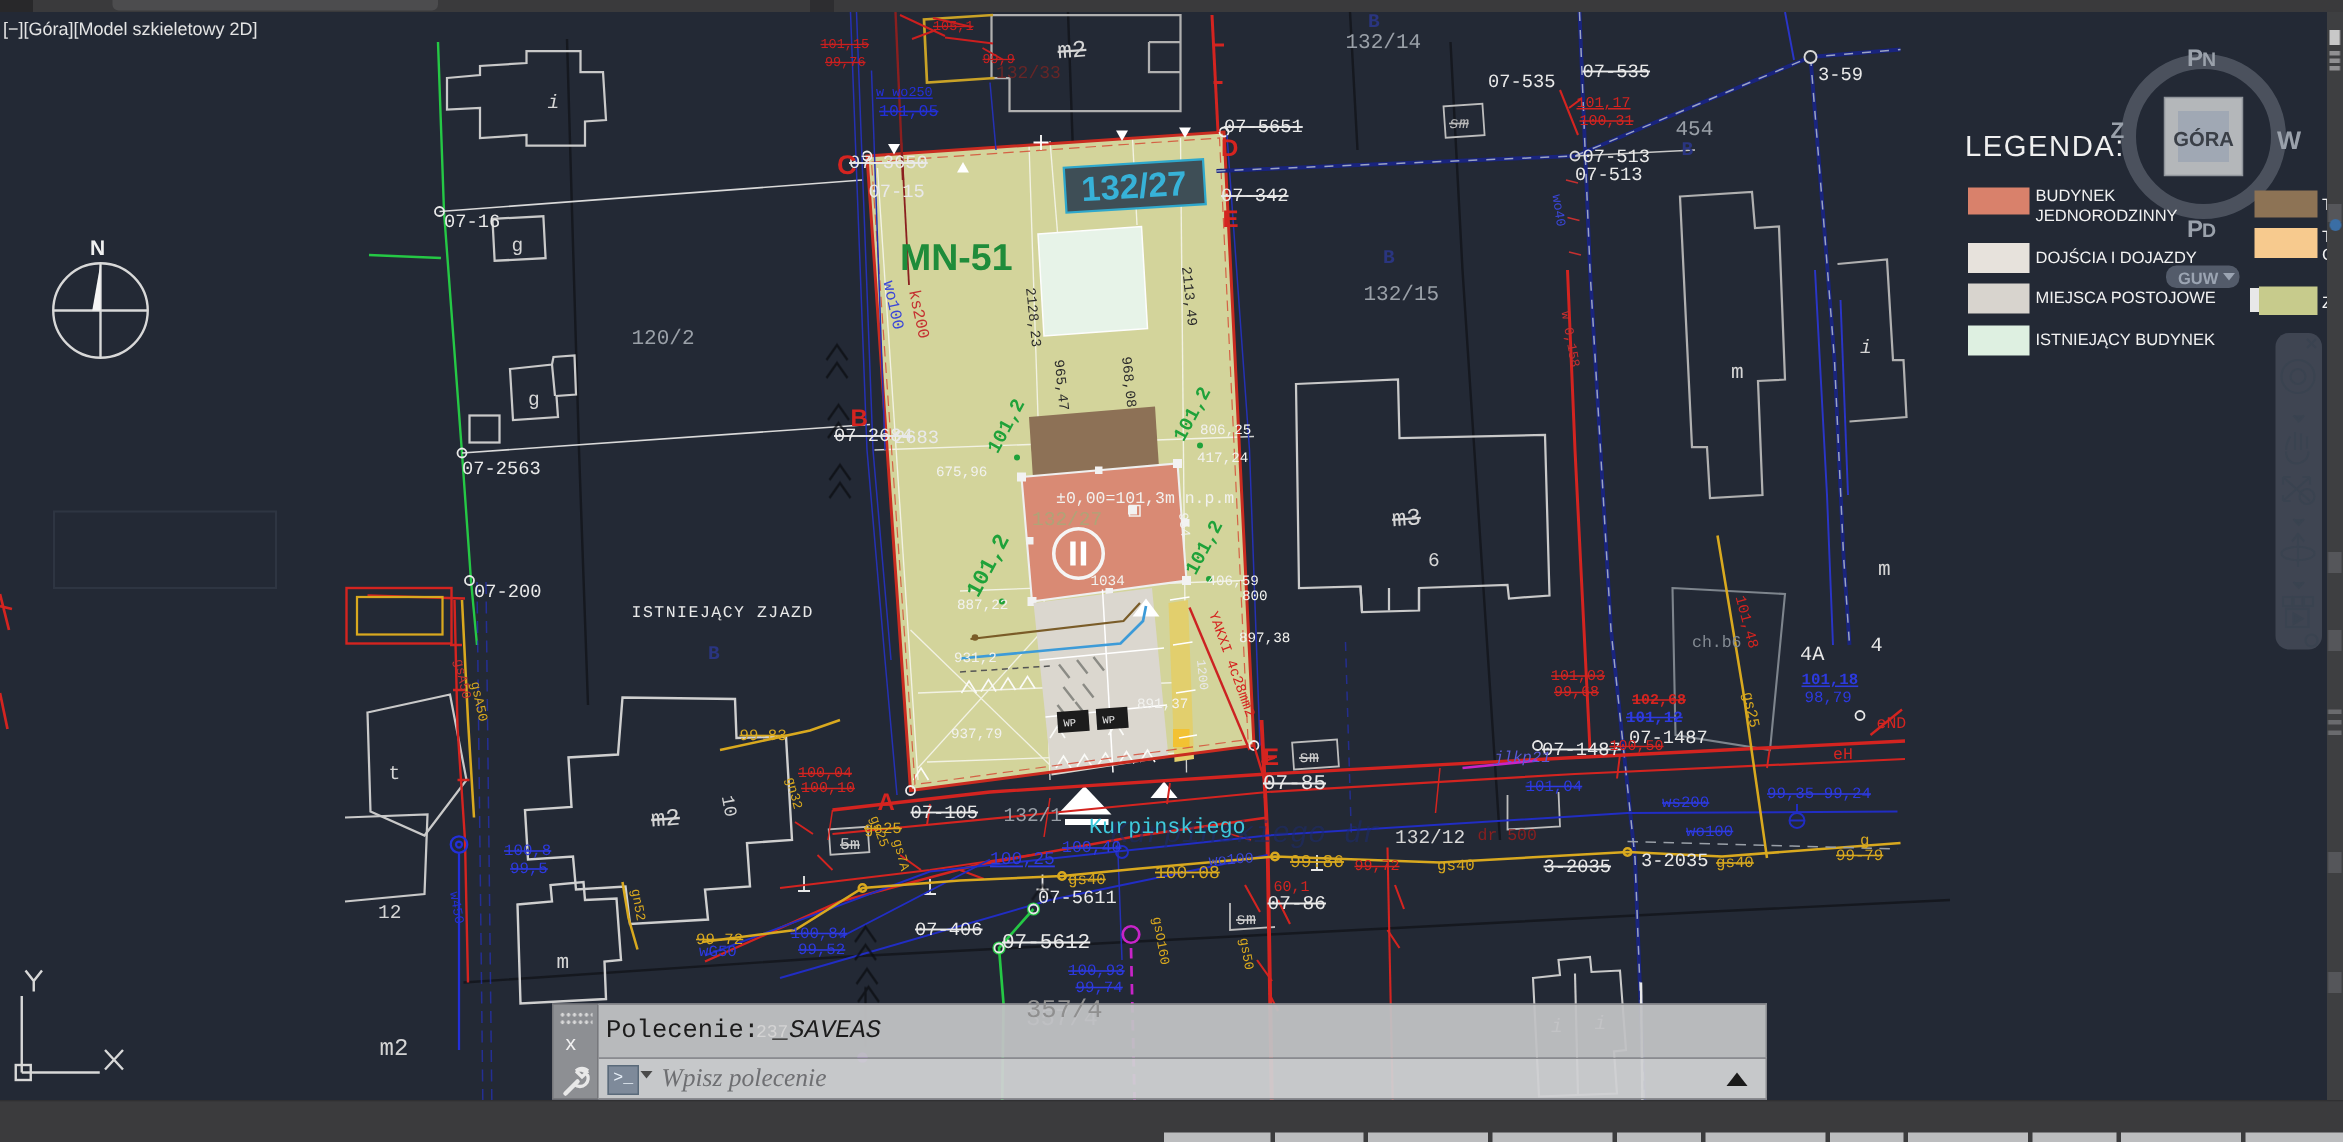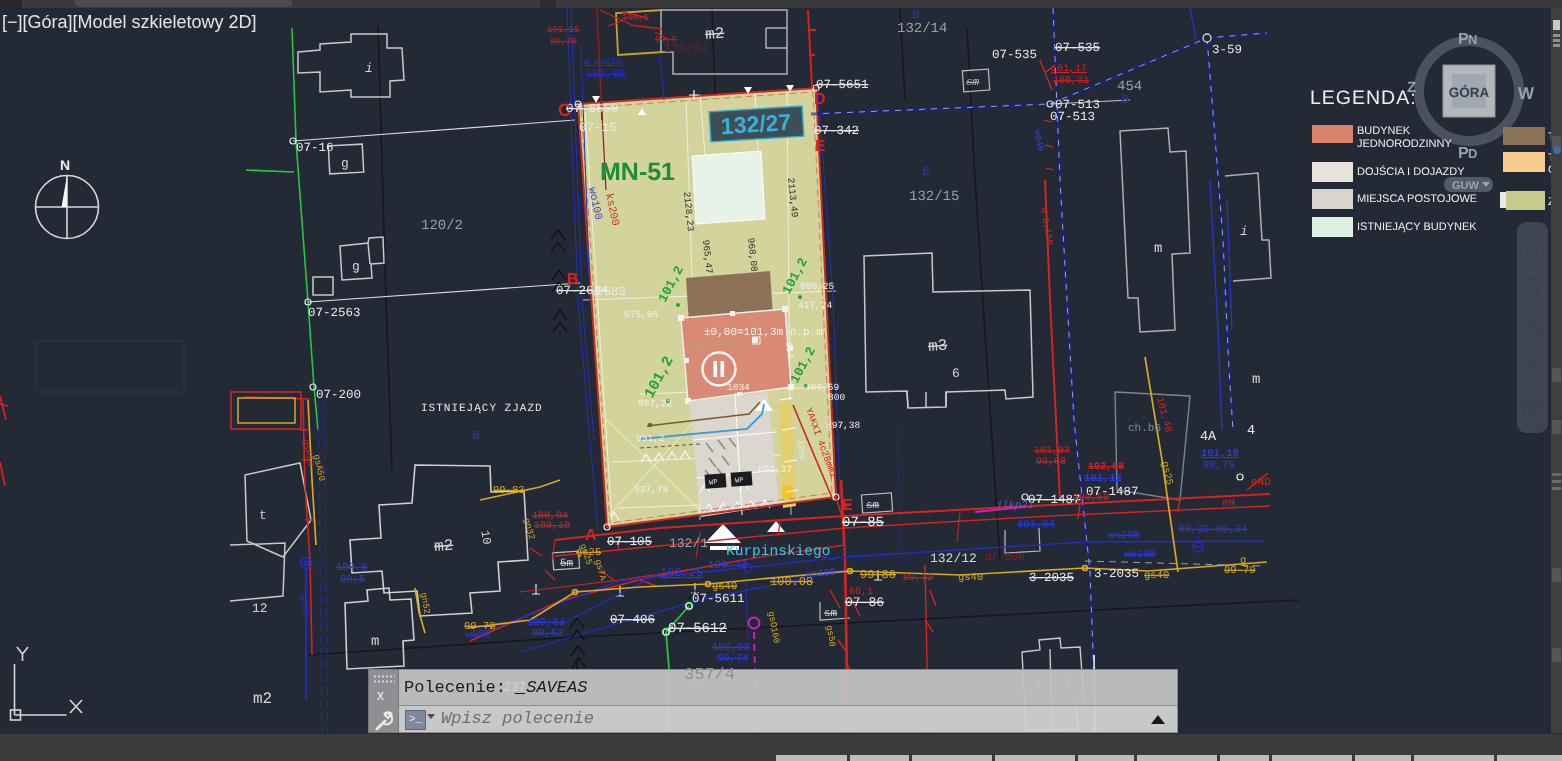--- a/index.html
+++ b/index.html
@@ -600,21 +600,21 @@
       </g>
     </g>
   </g>
 </svg>
 
 <div style="position:absolute;left:0;top:0;width:1562px;height:8px;background:#3a3a3c;">
   <div style="position:absolute;left:0;top:0;width:22px;height:8px;background:#28282a;"></div>
   <div style="position:absolute;left:75px;top:0;width:217px;height:7px;background:#4c4c4e;border-radius:0 0 4px 4px;"></div>
   <div style="position:absolute;left:540px;top:0;width:16px;height:8px;background:#2d2d30;"></div>
 </div>
-<div style="position:absolute;left:2px;top:12px;color:#e4e4e4;font-size:18px;font-family:'Liberation Sans',sans-serif;">[−][Góra][Model szkieletowy 2D]</div>
+<div style="position:absolute;left:2px;top:12px;color:#e4e4e4;font-size:12px;font-family:'Liberation Sans',sans-serif;">[−][Góra][Model szkieletowy 2D]</div>
 
 <div style="position:absolute;left:1551px;top:8px;width:11px;height:725px;background:#3e3f41;">
   <div style="position:absolute;left:2px;top:12px;width:7px;height:10px;background:#c8c8c8;"></div>
   <div style="position:absolute;left:2px;top:26px;width:7px;height:3px;background:#909092;"></div>
   <div style="position:absolute;left:2px;top:31px;width:7px;height:3px;background:#909092;"></div>
   <div style="position:absolute;left:2px;top:36px;width:7px;height:3px;background:#909092;"></div>
   <div style="position:absolute;left:1px;top:128px;width:9px;height:12px;background:#55565a;"></div>
   <div style="position:absolute;left:2px;top:138px;width:8px;height:8px;background:#3a6ea5;border-radius:50%;"></div>
   <div style="position:absolute;left:1px;top:360px;width:9px;height:14px;background:#55565a;"></div>
   <div style="position:absolute;left:1px;top:412px;width:9px;height:14px;background:#55565a;"></div>
@@ -637,21 +637,21 @@
   </div>
   <div style="position:absolute;left:31px;top:0;width:779px;height:36px;background:rgba(193,194,196,0.95);border-top:1px solid #8a8b8f;border-right:1px solid #8a8b8f;box-sizing:border-box;
        font-family:'Liberation Mono',monospace;font-size:17px;color:#1c1c1c;">
     <span style="position:absolute;left:5px;top:8px;">Polecenie:</span>
     <span style="position:absolute;left:105px;top:11px;color:#d4d4d4;font-size:12px;">237</span>
     <span style="position:absolute;left:117px;top:8px;font-style:italic;">_SAVEAS</span>
   </div>
   <div style="position:absolute;left:31px;top:36px;width:779px;height:28px;background:rgba(208,209,211,0.95);border:1px solid #8a8b8f;border-left:none;box-sizing:border-box;">
     <div style="position:absolute;left:6px;top:4px;width:19px;height:18px;background:#7e8a9a;border:1px solid #5a6a7a;color:#e8f0f8;font-size:11px;font-family:'Liberation Mono',monospace;text-align:center;line-height:17px;">&gt;_</div>
     <div style="position:absolute;left:28px;top:8px;width:0;height:0;border-left:4px solid transparent;border-right:4px solid transparent;border-top:5px solid #4a4a4a;"></div>
-    <div style="position:absolute;left:42px;top:3px;font-family:Liberation Mono, monospace;font-style:italic;font-size:17px;color:#6e6f72;">Wpisz polecenie</div>
+    <div style="position:absolute;left:42px;top:3px;font-family:Liberation Serif, serif;font-style:italic;font-size:17px;color:#6e6f72;">Wpisz polecenie</div>
     <div style="position:absolute;right:12px;top:9px;width:0;height:0;border-left:7px solid transparent;border-right:7px solid transparent;border-bottom:9px solid #1a1a1a;"></div>
   </div>
 </div>
 <div style="position:absolute;left:684px;top:665px;color:#8f8f8f;font-size:17px;font-family:'Liberation Mono',monospace;">357/4</div>
 
 <div style="position:absolute;left:0;top:733px;width:1562px;height:28px;background:#3b3b3d;border-top:1px solid #2c2c2e;box-sizing:border-box;">
   <div style="position:absolute;left:776px;top:21px;width:786px;height:7px;background:#bcbdbf;"></div>
   <div style="position:absolute;left:847px;top:21px;width:3px;height:7px;background:#3b3b3d;"></div>
   <div style="position:absolute;left:909px;top:21px;width:3px;height:7px;background:#3b3b3d;"></div>
   <div style="position:absolute;left:992px;top:21px;width:3px;height:7px;background:#3b3b3d;"></div>

